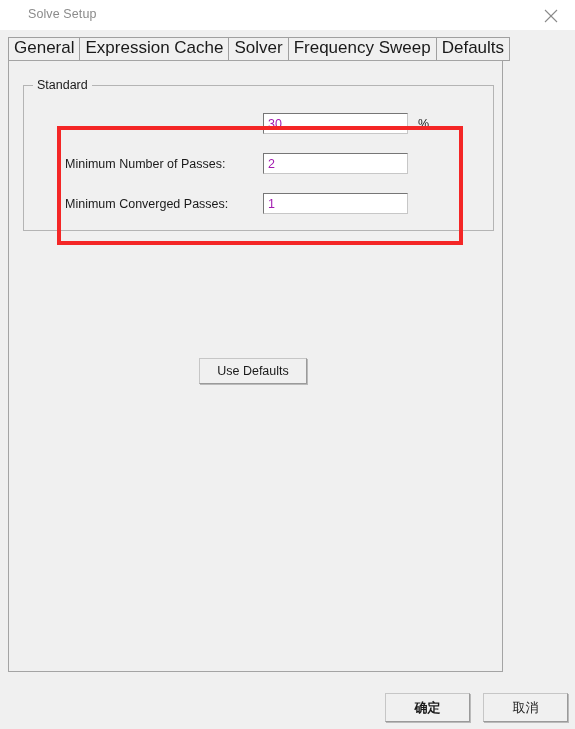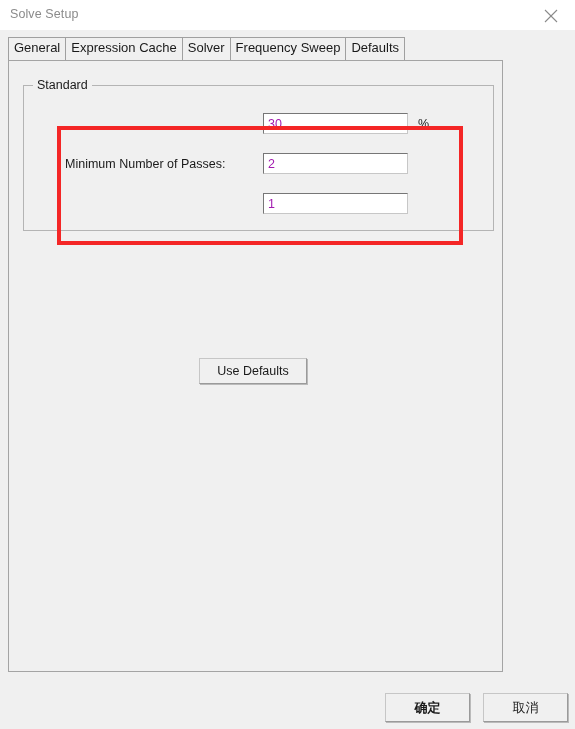--- a/index.html
+++ b/index.html
@@ -21,21 +21,21 @@
   .titlebar {
     position: absolute;
     left: 0; top: 0;
     width: 575px;
     height: 30px;
     background: #ffffff;
     border-bottom: 1px solid #f0f0f0;
   }
   .titlebar-text {
     position: absolute;
-    left: 10px;
+    left: 28px;
     top: 7px;
     font-size: 12.5px;
     color: #8b8b8b;
     letter-spacing: 0.1px;
     white-space: nowrap;
   }
   .close-btn {
     position: absolute;
     right: 0; top: 0;
     width: 46px; height: 30px;
@@ -58,21 +58,21 @@
   .tabs {
     position: absolute;
     left: 8px;
     top: 8px;
     display: flex;
     align-items: flex-end;
     height: 23px;
   }
   .tab {
     position: relative;
-    font-size: 13px;
+    font-size: 17px;
     color: #1a1a1a;
     padding: 2px 5px 3px 5px;
     line-height: 16px;
     background: #f0f0f0;
     border-left: 1px solid #a0a0a0;
     border-right: 1px solid #a0a0a0;
     border-top: 1px solid #a0a0a0;
     border-bottom: 1px solid #a0a0a0;
     margin-right: -1px;
     white-space: nowrap;
@@ -254,20 +254,21 @@
       <input class="field" type="text" value="30" style="">
       <div class="unit">%</div>
     </div>
 
     <div class="row" style="top:67px; width:100%;">
       <div class="row-label">Minimum Number of Passes:</div>
       <input class="field" type="text" value="2" style="">
     </div>
 
     <div class="row" style="top:107px; width:100%;">
+      <div class="row-label">Minimum Converged Passes:</div>
       <input class="field" type="text" value="1" style="">
     </div>
 
     <div class="annotation-box" style="border-color: rgb(244, 38, 38);"></div>
   </div>
 
   <div class="btn use-defaults">Use Defaults</div>
 
 </div>
 

